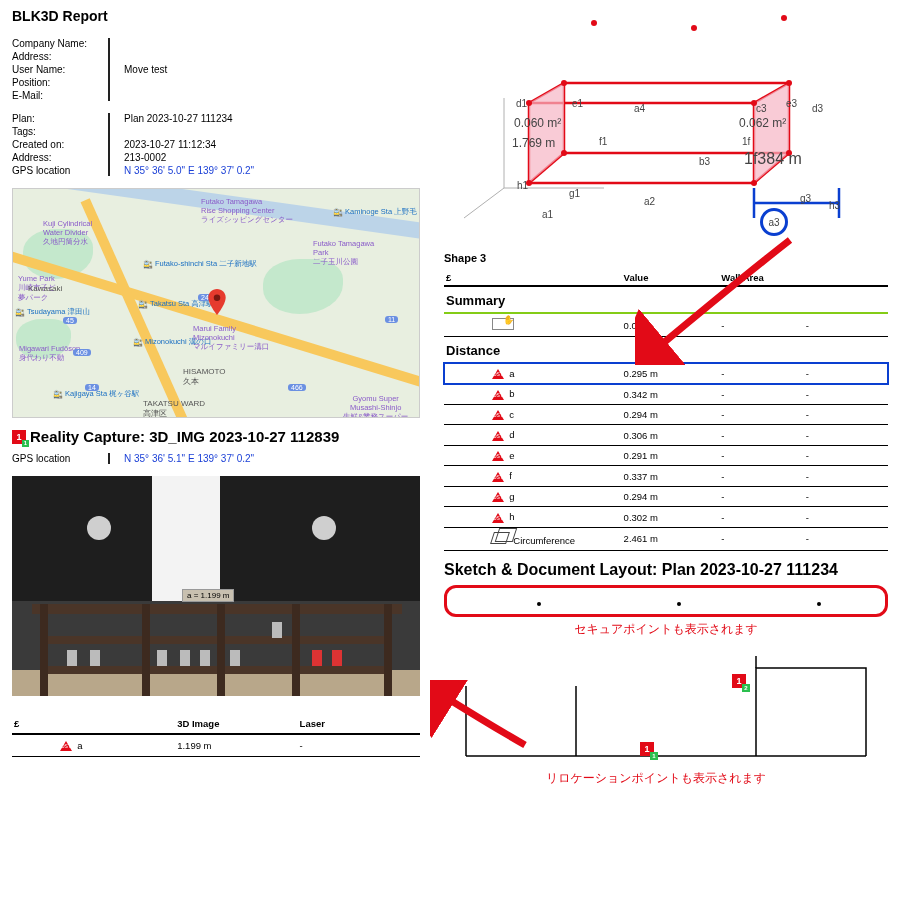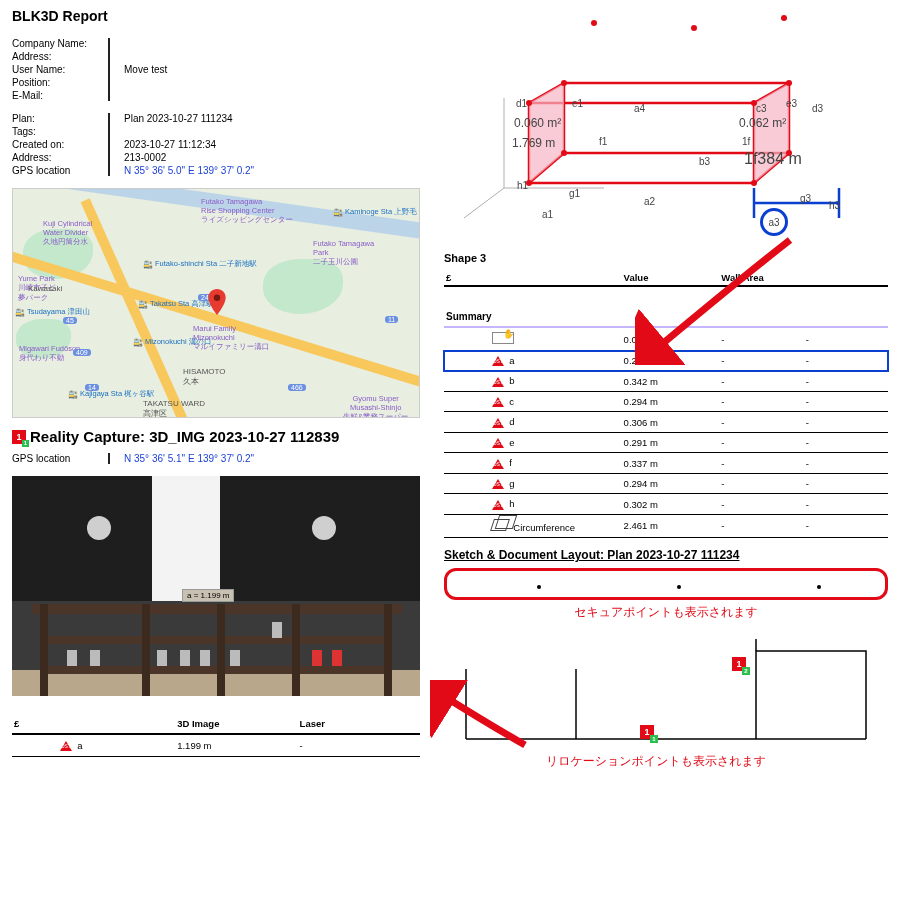--- a/index.html
+++ b/index.html
@@ -60,29 +60,29 @@
   
   .d3 { position:relative; width:420px; height:240px; }
   .d3 svg { width:100%; height:100%; }
   .d3 .lbl { position:absolute; font-size:10px; color:#444; }
   .circ-anno { position:absolute; width:28px; height:28px; border:3px solid #0a3fd0; border-radius:50%; display:flex; align-items:center; justify-content:center; font-size:10px; color:#444; }
 
   h3.sh { font-size:11px; font-weight:bold; margin:4px 0; }
   table.shape { width: 100%; border-collapse: collapse; font-size: 9.5px; }
   table.shape th { text-align:left; border-bottom:2px solid #000; padding:4px 2px 2px; }
   table.shape td { border-bottom:1px solid #000; padding:4px 2px; }
-  table.shape .sec td { font-weight:bold; border-bottom:2px solid #c4b5fd; font-size:10px; padding-top:24px;}
+  table.shape .sec td { font-weight:bold; border-bottom:2px solid #84cc16; font-size:13px; padding-top:6px;}
   .ico-summary { display:inline-block; width:22px; height:12px; border:1px solid #888; position:relative; }
   .ico-summary::after { content:"✋"; position:absolute; right:-2px; top:-4px; font-size:9px; }
   .ico-circum { display:inline-block; width:16px; height:12px; border:1px solid #444; transform: skewX(-18deg); position:relative; }
   .ico-circum::before{ content:""; position:absolute; left:3px; top:-5px; width:16px; height:12px; border:1px solid #444; }
   tr.hl td:first-child+td, tr.hl td:first-child { position:relative; }
   tr.hl { outline:2px solid #0a3fd0; outline-offset:-1px; }
 
-  .sk-title { font-size:12px; font-weight:bold; margin:10px 0 6px;text-decoration:underline; }
+  .sk-title { font-size:16px; font-weight:bold; margin:10px 0 6px; }
   .redrect { border:3px solid #e20a17; border-radius:12px; height:32px; position:relative; margin-bottom:4px; }
   .dot { position:absolute; width:4px; height:4px; background:#000; border-radius:50%; top:14px; }
   .anno-red { color:#e20a17; font-size:12px; text-align:center; margin:4px 0 8px; }
 
   .sketch { width:100%; height:120px; border:0; position:relative; margin-top:6px; }
   .sketch svg { width:100%; height:100%; }
   .rl-icon { position:absolute; width:14px; height:14px; background:#e20a17; color:#fff; font-size:9px; font-weight:bold; display:flex; align-items:center; justify-content:center; }
   .rl-icon .corner { position:absolute; right:-4px; bottom:-4px; width:8px; height:8px; background:#2bbf4e; color:#fff; font-size:6px; display:flex; align-items:center; justify-content:center; }
 
   
@@ -142,21 +142,21 @@
       <span class="poi" style="left:30px; top:30px; white-space:pre;">Kuji Cylindrical
 Water Divider
 久地円筒分水</span>
       <span class="poi" style="left:5px; top:85px; white-space:pre;">Yume Park
 川崎市子ど
 夢パーク</span>
       <span class="stn" style="left:2px; top:118px;">Tsudayama
 津田山</span>
       <span class="poi" style="left:6px; top:155px; white-space:pre;">Migawari Fudōson
 身代わり不動</span>
-      <span class="stn" style="left:55px; top:200px;">Kajigaya Sta
+      <span class="stn" style="left:40px; top:200px;">Kajigaya Sta
 梶ヶ谷駅</span>
       <span class="stn" style="left:130px; top:70px;">Futako-shinchi Sta
 二子新地駅</span>
       <span class="stn" style="left:125px; top:110px;">Takatsu Sta
 高津駅</span>
       <span class="stn" style="left:120px; top:148px;">Mizonokuchi
 溝の口</span>
       <span class="poi" style="left:180px; top:135px; white-space:pre;">Marui Family
 Mizonokuchi
 マルイファミリー溝口</span>
@@ -321,20 +321,23 @@
       </tr>
       <tr class="sec">
             <td colspan="4">Summary</td>
           </tr>
       <tr>
         <td style="padding-left:48px;"><span class="ico-summary"></span></td>
         <td>0.0</td>
             <td>-</td>
             <td>-</td>
       </tr>
+      <tr class="sec">
+            <td colspan="4">Distance</td>
+          </tr>
       </tbody>
         <tbody id="shape-rows">
           <tr class="hl">
             <td style="padding-left:48px;"><span class="tri"><span class="t">DST</span></span>&nbsp;&nbsp;<span>a</span></td>
             <td>0.295 m</td>
             <td>-</td>
             <td>-</td>
           </tr>
           <tr>
             <td style="padding-left:48px;"><span class="tri"><span class="t">DST</span></span>&nbsp;&nbsp;<span>b</span></td>

